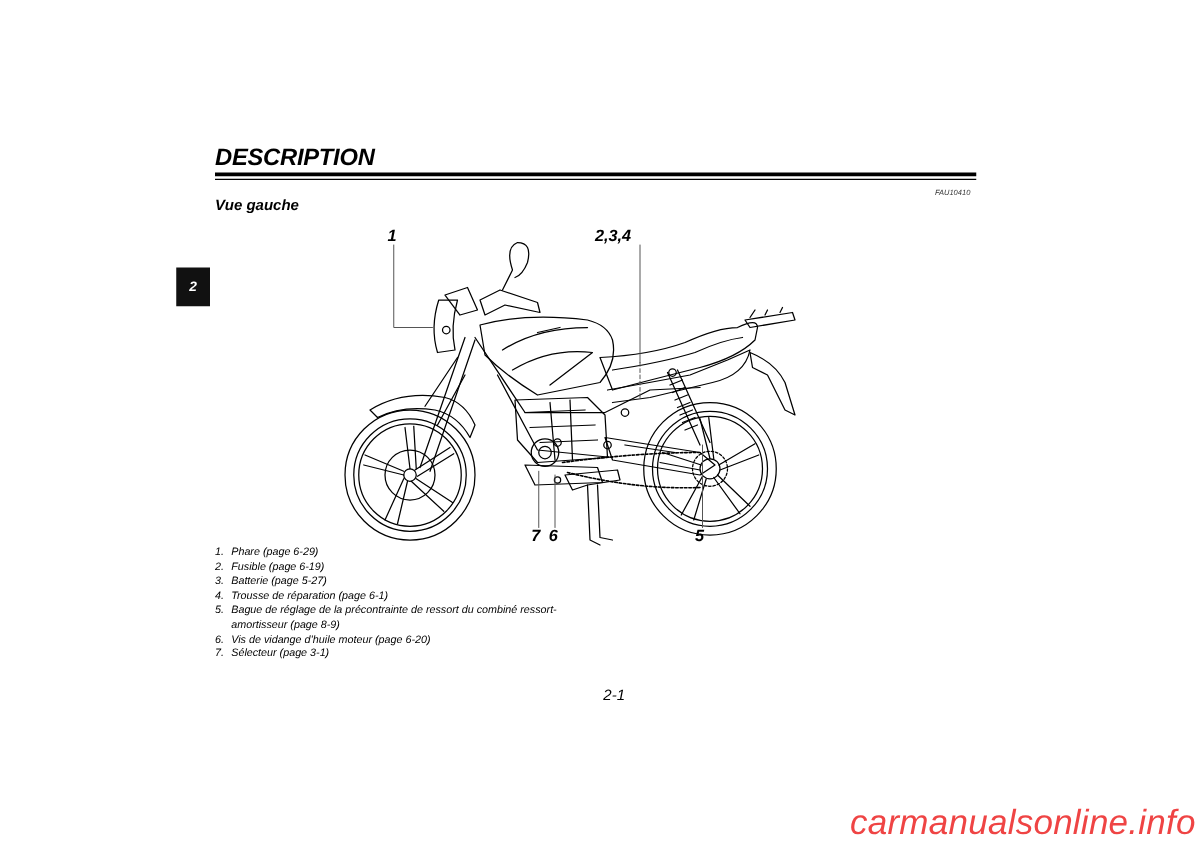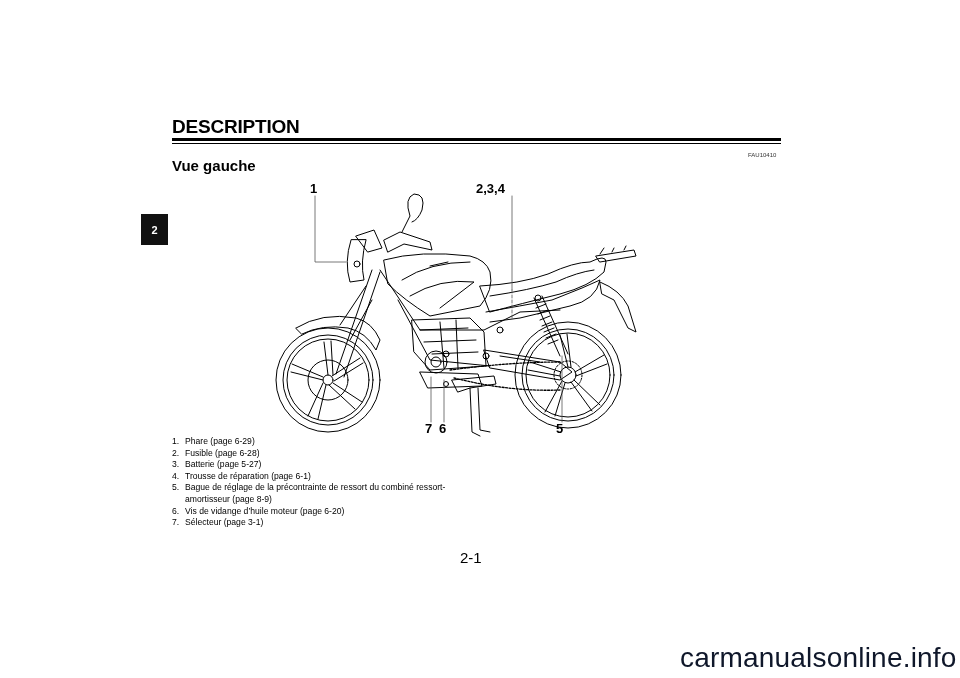--- a/index.html
+++ b/index.html
@@ -1,33 +1,33 @@
 <!DOCTYPE html>
 <html><head>
   <meta charset="utf-8">
   <style>
     html, body { margin: 0; padding: 0; background: #ffffff; }
     body { width: 960px; height: 678px; position: relative; overflow: hidden;
            font-family: "Liberation Sans", sans-serif; color: #000; }
-    .abs { position: absolute; }
+    .abs { position: absolute; font-style: italic; }
     .title { left: 172px; top: 116px; font-size: 19px; font-weight: bold; letter-spacing: -0.2px; }
     .rule-thick { left: 172px; top: 138px; width: 609px; height: 3px; background: #000; }
     .rule-thin { left: 172px; top: 143px; width: 609px; height: 1px; background: #000; }
     .chapter-tab { left: 141px; top: 214px; width: 27px; height: 31px; background: #111;
                    color: #fff; font-size: 11px; font-weight: bold;
                    display: flex; align-items: center; justify-content: center; }
     .code { left: 748px; top: 152px; font-size: 6px; color: #333; }
-    .subtitle { left: 172px; top: 157px; font-size: 15px; font-weight: bold; }
+    .subtitle { left: 172px; top: 157px; font-size: 12px; font-weight: bold; }
     .callout { font-size: 13px; font-weight: bold; }
     .legend { left: 172px; top: 436px; font-size: 8.6px; line-height: 11.6px; margin: 0; padding: 0; list-style: none; }
     .legend li { display: flex; }
     .legend .num { width: 13px; flex: 0 0 13px; }
     .legend .txt { width: 300px; }
-    .page-num { left: 460px; top: 549px; font-size: 15px; width: 40px; text-align: left; }
-    .watermark { left: 680px; top: 642px; font-size: 28px; color: #0f172a; letter-spacing: 0.2px; }
+    .page-num { left: 460px; top: 549px; font-size: 12px; width: 40px; text-align: right; }
+    .watermark { left: 680px; top: 642px; font-size: 28px; color: #ef4444; letter-spacing: 0.2px; }
     svg.bike { position: absolute; left: 0; top: 0; }
   </style>
 </head>
 <body>
 
 <div class="abs title">DESCRIPTION</div>
 <div class="abs rule-thick"></div>
 <div class="abs rule-thin"></div>
 
 <div class="abs chapter-tab">
@@ -129,21 +129,21 @@
 <div class="abs callout" style="left:439px; top:421px;">6</div>
 <div class="abs callout" style="left:556px; top:421px;">5</div>
 
 <ul class="abs legend">
   <li>
     <span class="num">1.</span>
     <span class="txt">Phare (page 6-29)</span>
   </li>
   <li>
     <span class="num">2.</span>
-    <span class="txt">Fusible (page 6-28)</span>
+    <span class="txt">Fusible (page 6-19)</span>
   </li>
   <li>
     <span class="num">3.</span>
     <span class="txt">Batterie (page 5-27)</span>
   </li>
   <li>
     <span class="num">4.</span>
     <span class="txt">Trousse de réparation (page 6-1)</span>
   </li>
   <li>

